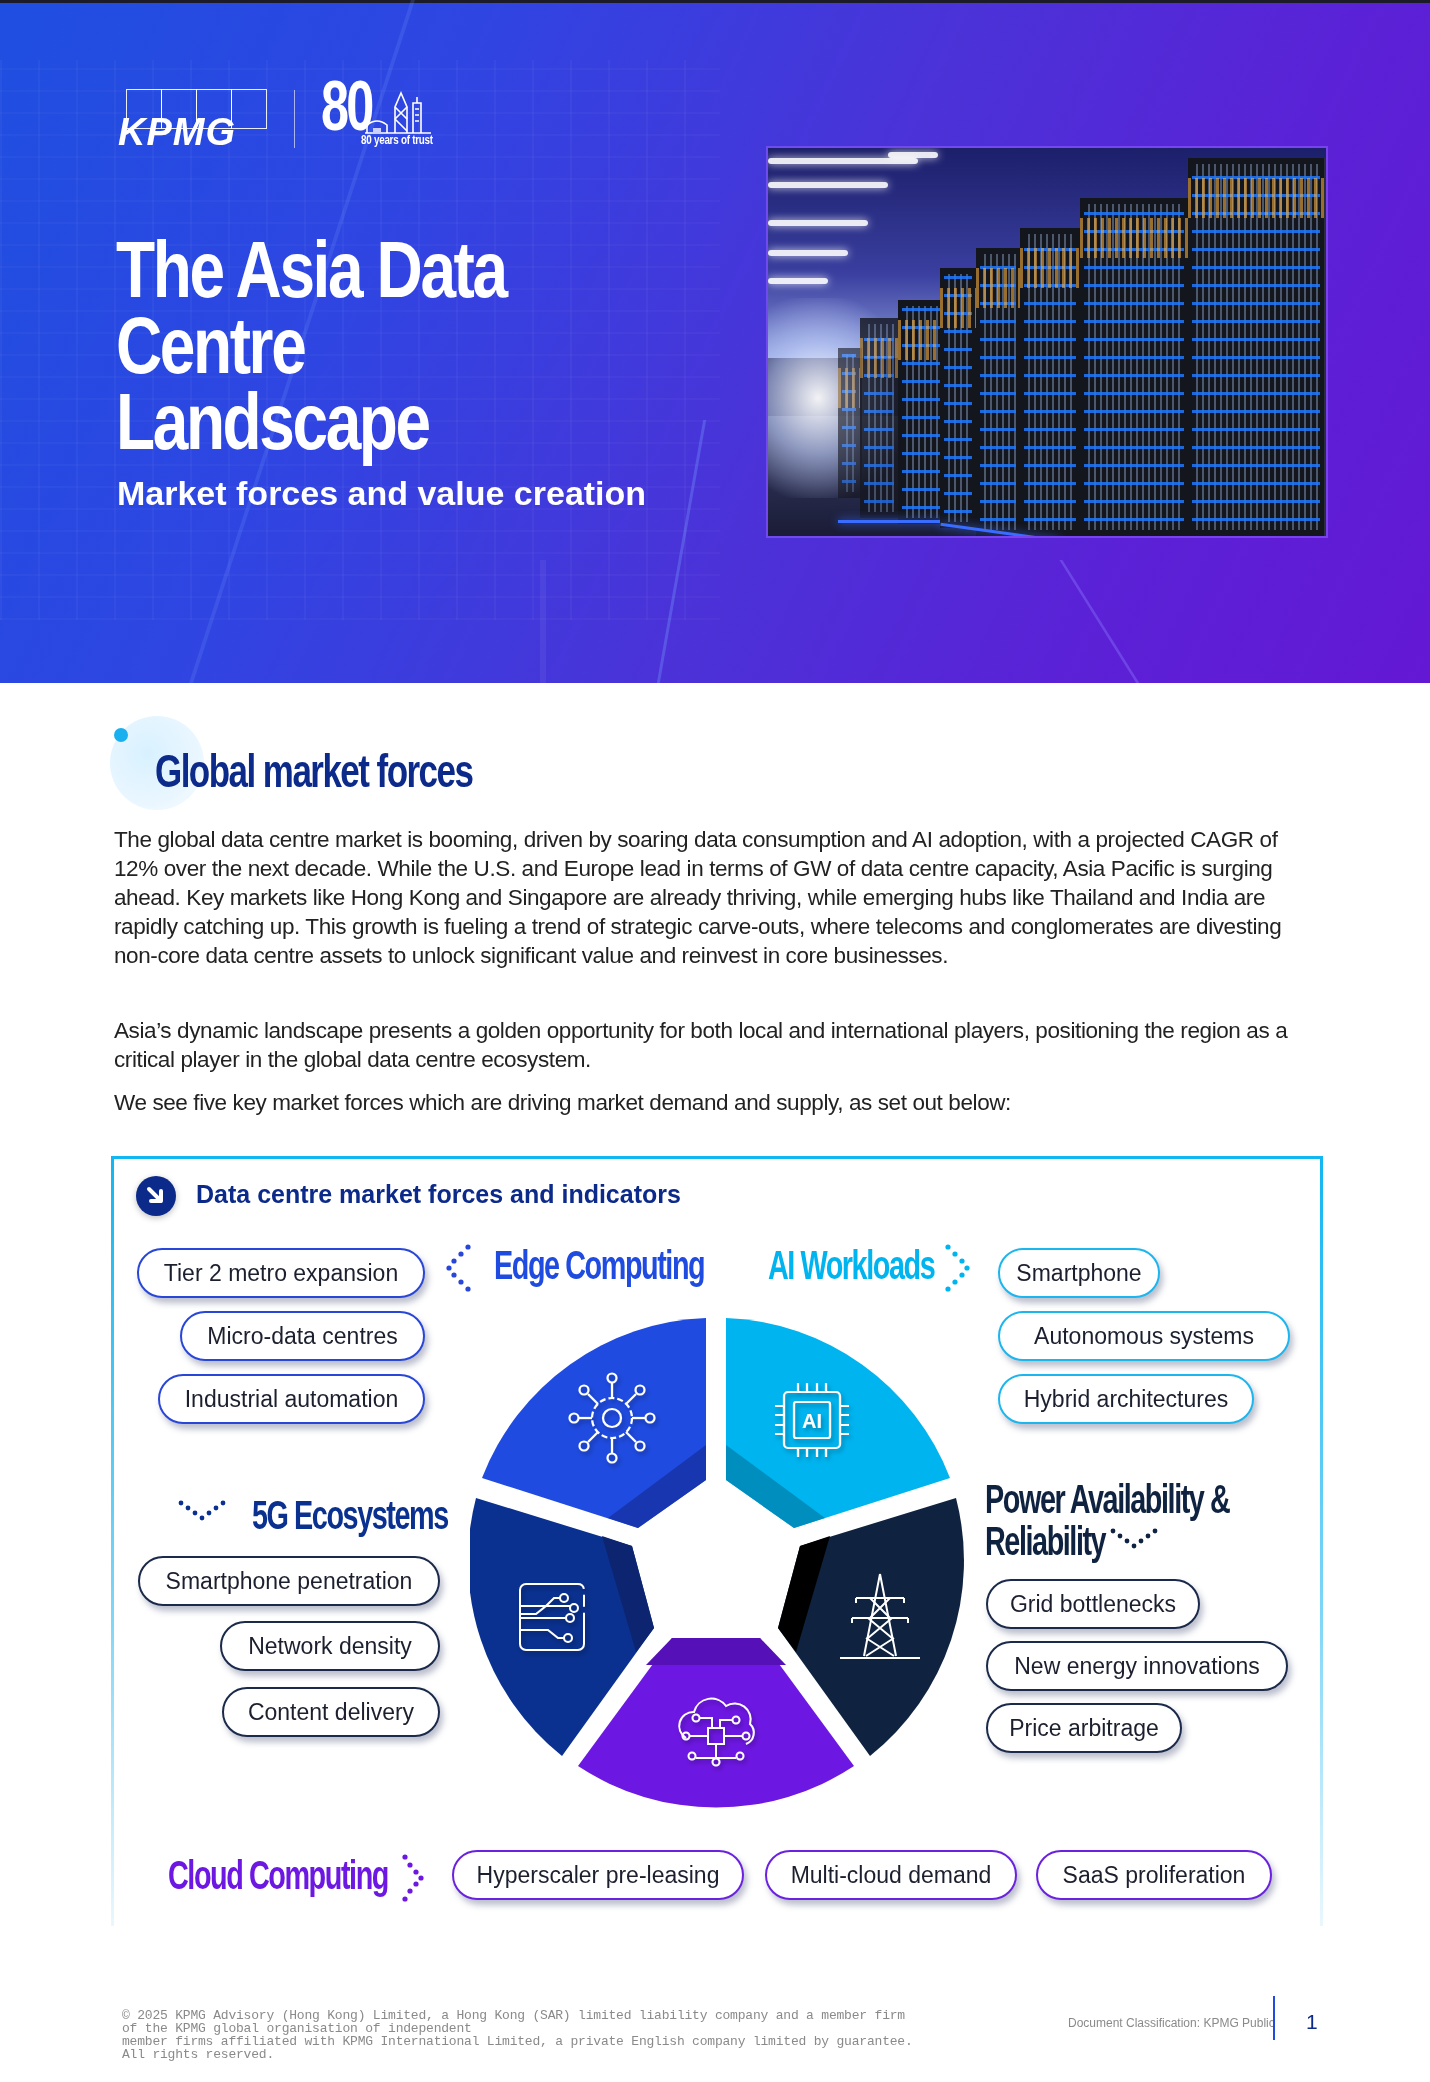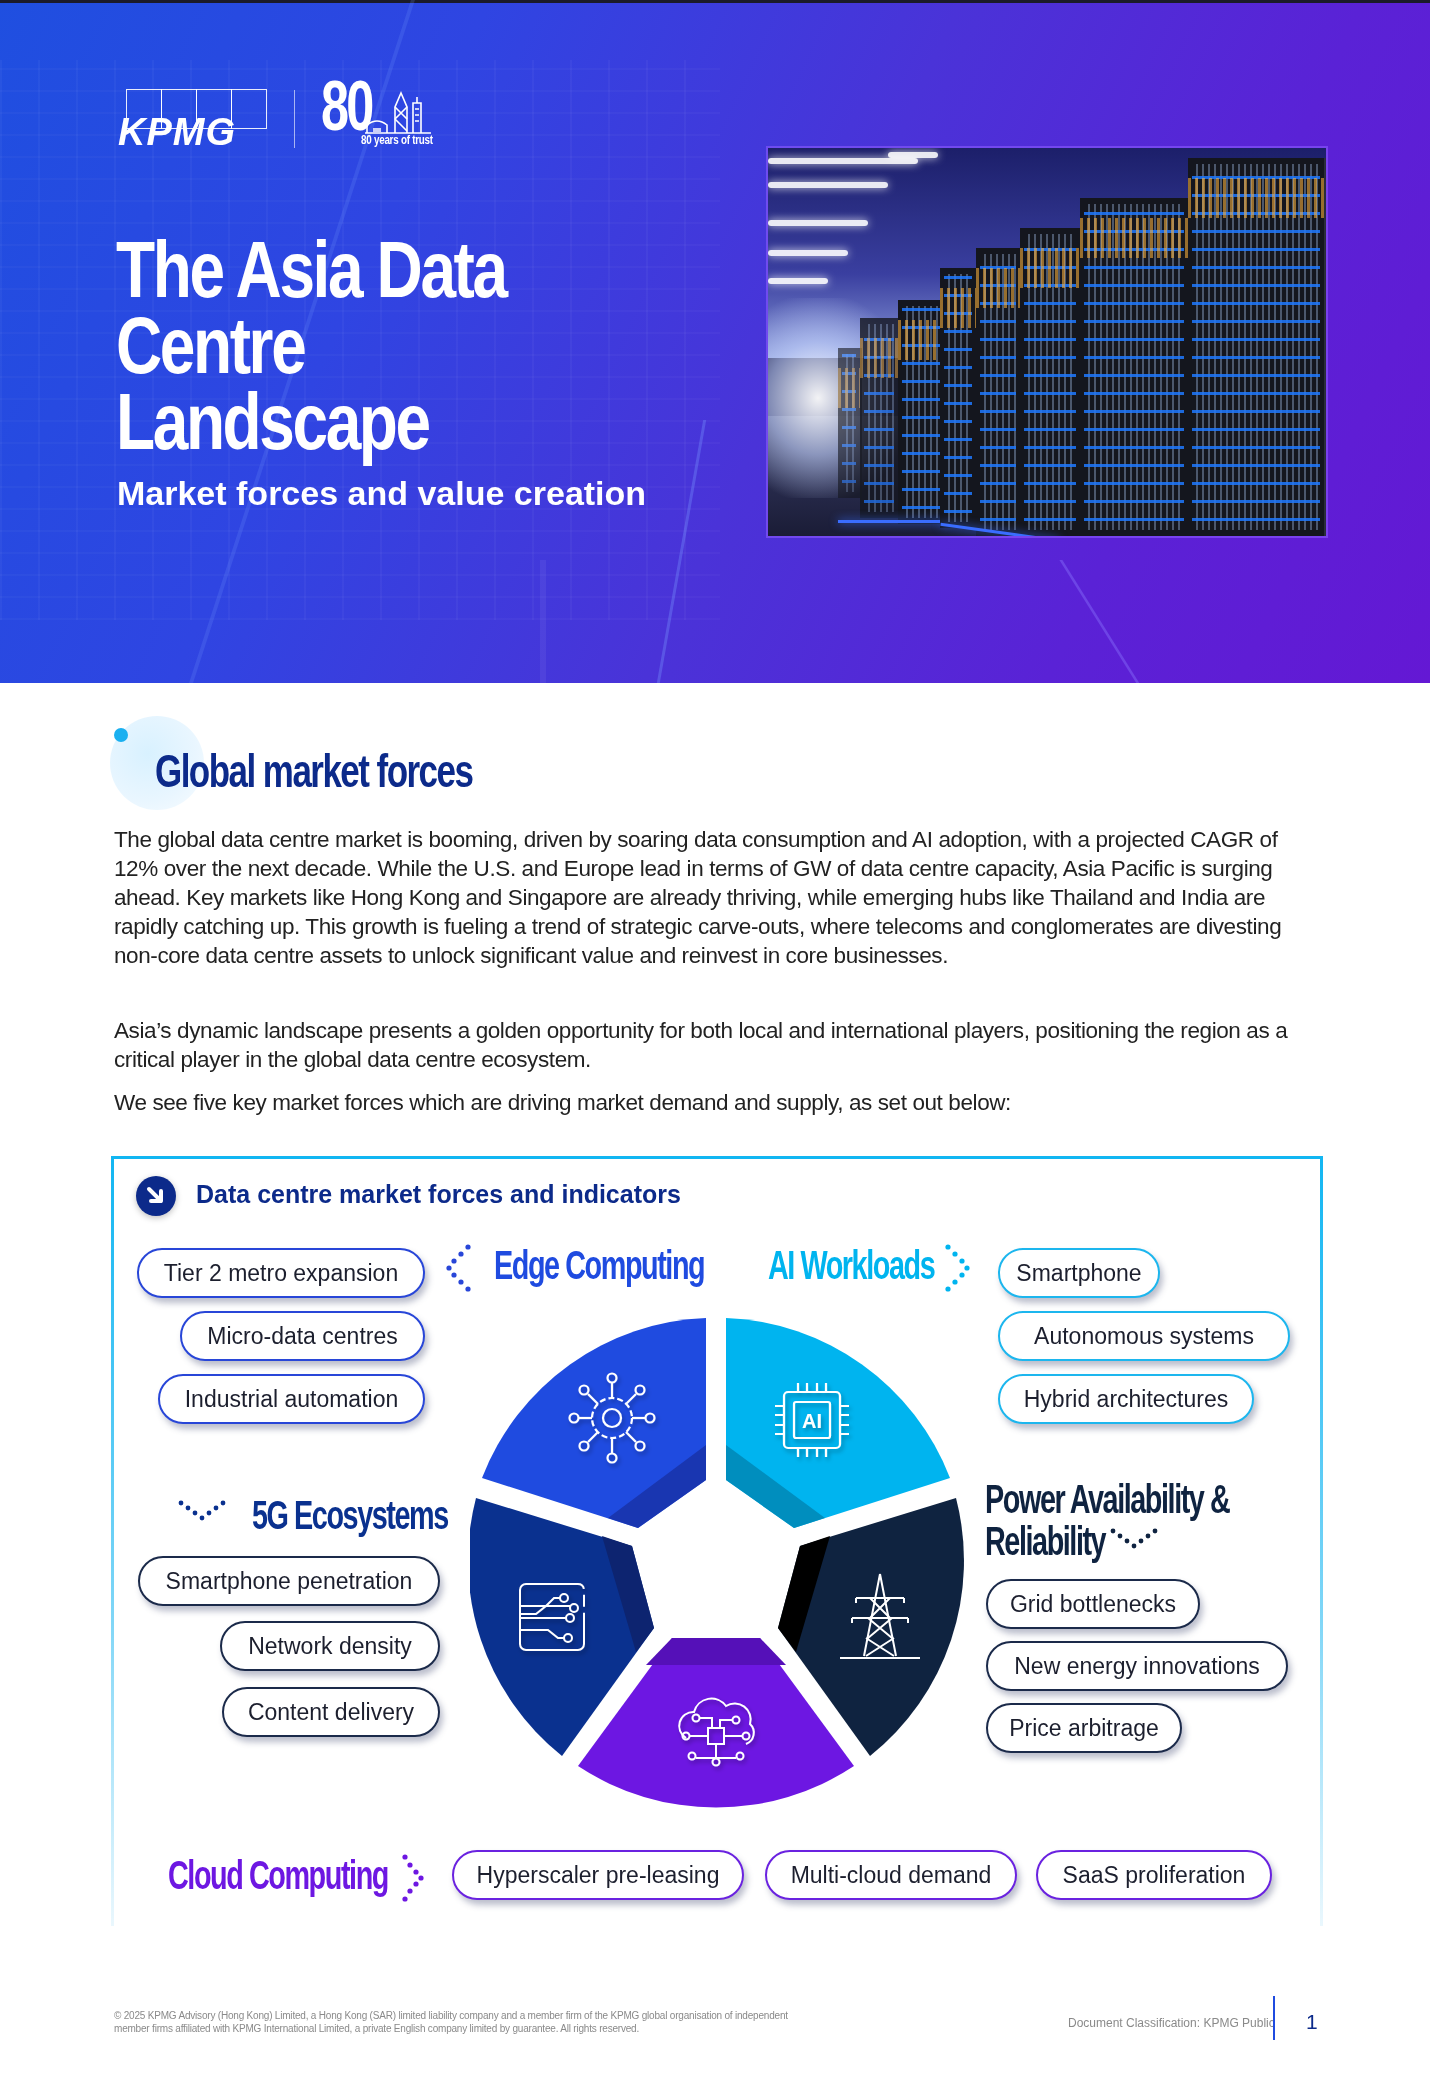--- a/index.html
+++ b/index.html
@@ -386,19 +386,19 @@
       <circle cx="14" cy="-18" r="4"></circle>
     <path d="M-30 2 H16"></path>
       <circle cx="20" cy="2" r="4"></circle>
     <path d="M-30 14 H-2 L8 22 H14"></path>
       <circle cx="18" cy="22" r="4"></circle>
     <path d="M-30 -2 H-14 L-4 -10 H20"></path>
       <circle cx="24" cy="-8" r="4"></circle>
   </g>
 </svg>
 
-<div style="position:absolute;left:114px;top:2009px;width:800px;font-size:10px;line-height:13px;color:#8a8a8a;letter-spacing:-0.2px;">
+<div style="position:absolute;left:122px;top:2009px;width:800px;font-size:13px;line-height:13px;color:#8a8a8a;letter-spacing:-0.2px;font-family:Liberation Mono, monospace;">
   <div>© 2025 KPMG Advisory (Hong Kong) Limited, a Hong Kong (SAR) limited liability company and a member firm of the KPMG global organisation of independent</div>
   <div>member firms affiliated with KPMG International Limited, a private English company limited by guarantee. All rights reserved.</div>
 </div>
 <div style="position:absolute;left:1068px;top:2016px;font-size:12px;color:#8a8a8a;white-space:nowrap;">Document Classification: KPMG Public</div>
 <div style="position:absolute;left:1273px;top:1996px;width:2px;height:44px;background:#1f4be0;"></div>
 <div style="position:absolute;left:1306px;top:2010px;font-size:21px;color:#0c2a8a;">1</div>
 
 </body></html>

